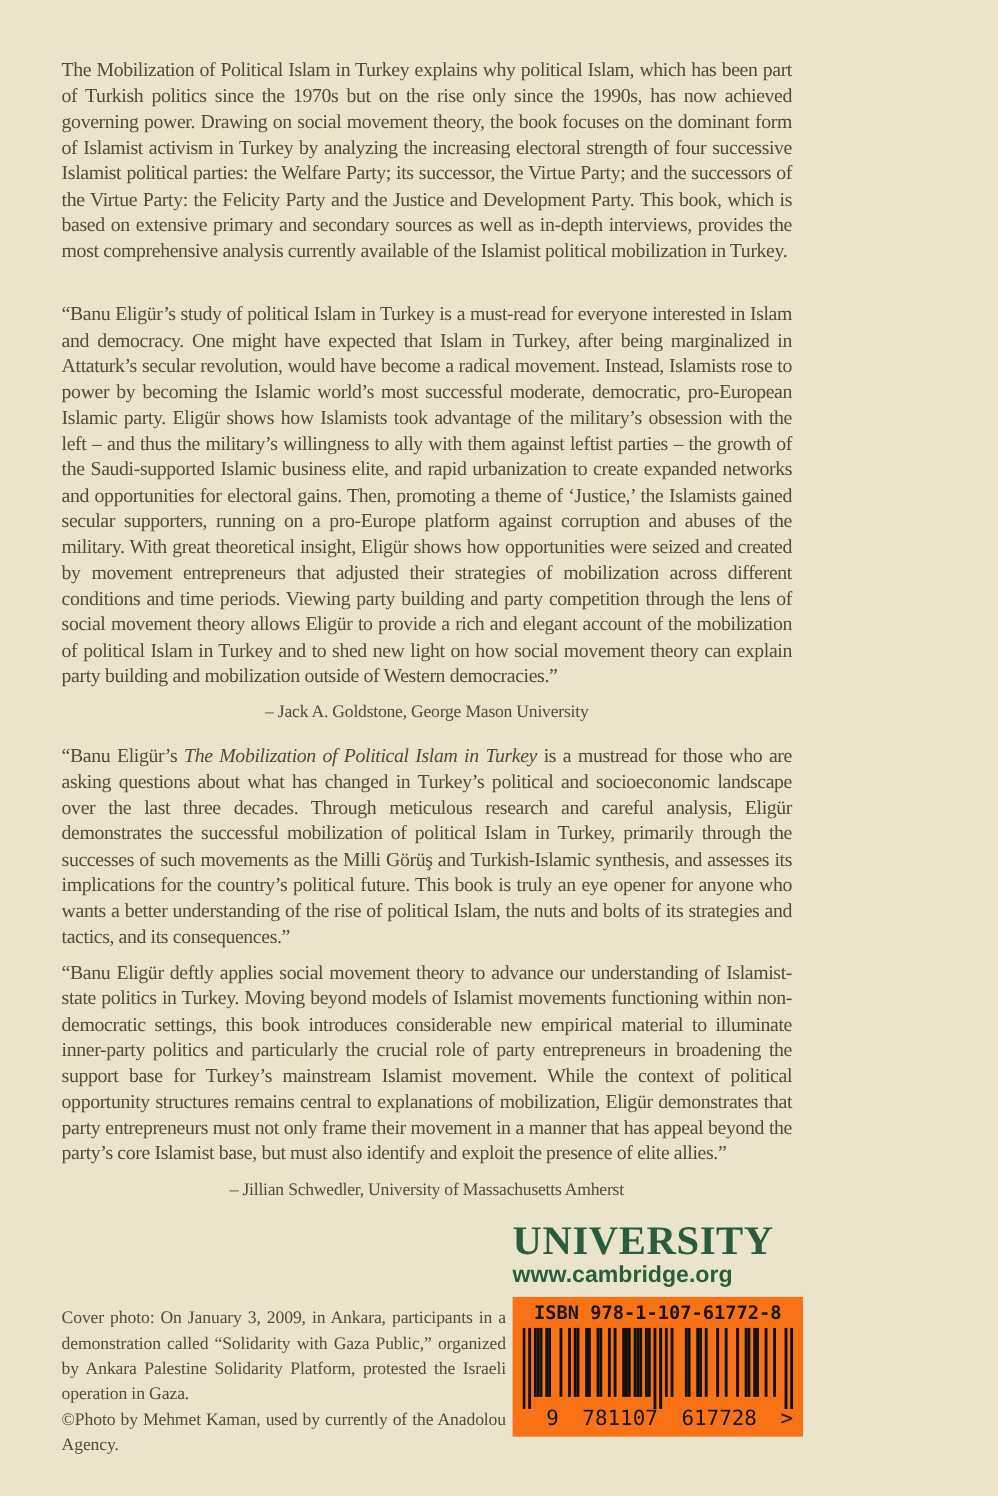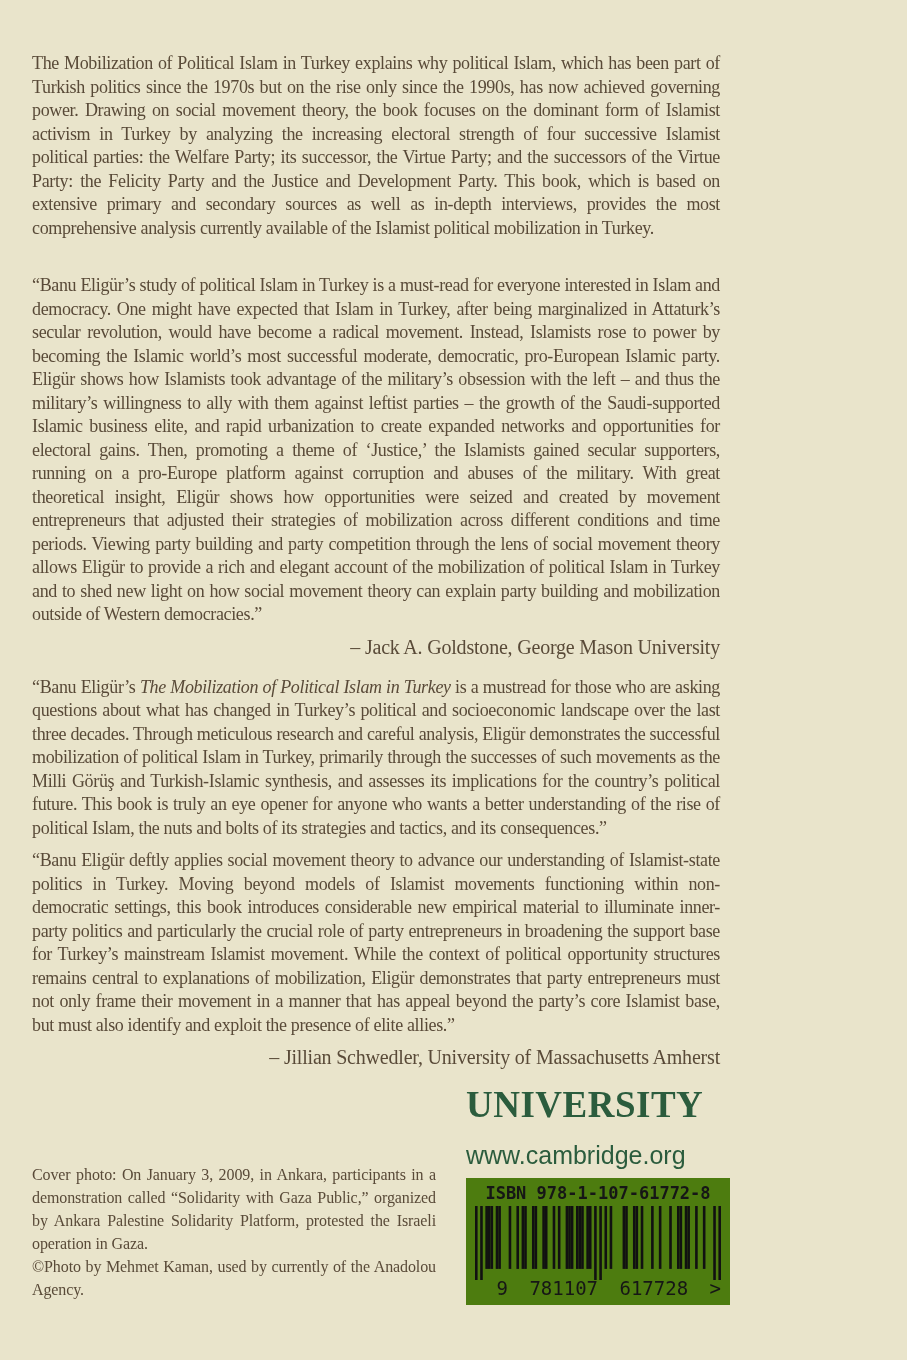--- a/index.html
+++ b/index.html
@@ -11,41 +11,41 @@
     height: 1360px;
     background: #e9e4cb;
     font-family: "Liberation Serif", "DejaVu Serif", serif;
     color: #594a38;
     overflow: hidden;
   }
   .page {
     box-sizing: border-box;
     width: 777px;
     height: 1360px;
-    padding: 52px 57px 0 32px;
+    padding: 52px 57px 0 56px;
   }
   .synopsis {
     font-size: 18px;
     line-height: 23.5px;
     letter-spacing: -0.35px;
     text-align: justify;
     margin: 0 0 34px 0;
   }
   .quote {
     font-size: 18px;
     line-height: 23.5px;
     letter-spacing: -0.35px;
     text-align: justify;
     margin: 0 0 9px 0;
   }
   .attribution {
-    font-size: 20px;
+    font-size: 16px;
     line-height: 23px;
     letter-spacing: -0.2px;
-    text-align: right;
+    text-align: center;
     margin: 0 0 17px 0;
   }
   .quote em { }
 
   .bottom {
     position: relative;
     margin-top: 14px;
     height: 252px;
   }
   .caption {
@@ -78,29 +78,29 @@
     font-family: "Liberation Serif", "DejaVu Serif", serif;
     font-weight: bold;
     font-size: 20px;
     line-height: 1.1;
     color: #2b5c3d;
     letter-spacing: 2.2px;
     margin-top: 5px;
   }
   .website {
     font-family: "Liberation Sans", sans-serif;
-    font-weight: normal;
-    font-size: 25px;
+    font-weight: bold;
+    font-size: 21px;
     line-height: 1.15;
     color: #2b5c3d;
-    margin-top: 18px;
+    margin-top: 0;
   }
   .isbn-box {
     box-sizing: border-box;
-    background: #4d7c0f;
+    background: #f97316;
     width: 264px;
     margin-top: 8px;
     padding: 5px 9px 6px 9px;
   }
   .isbn-label {
     font-family: "DejaVu Sans Mono", "Liberation Mono", monospace;
     font-size: 17px;
     font-weight: bold;
     color: #161616;
     text-align: center;

